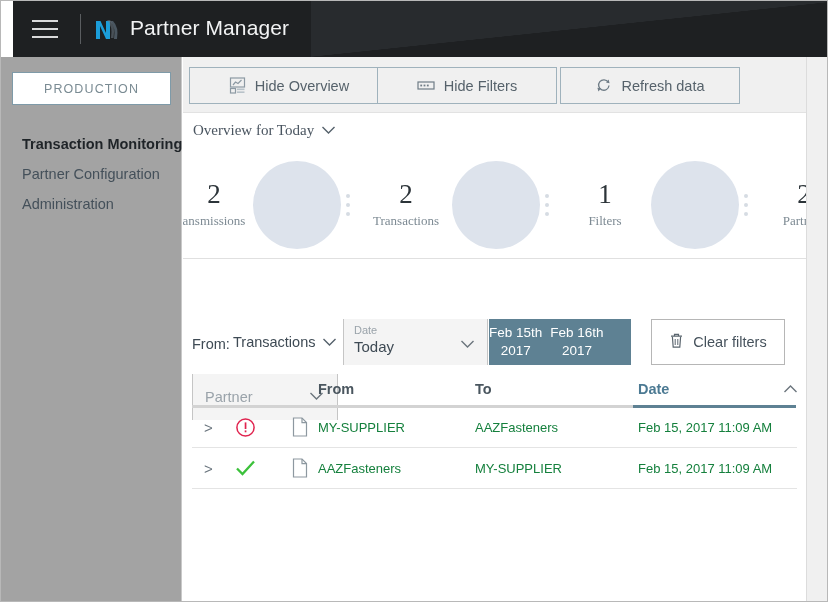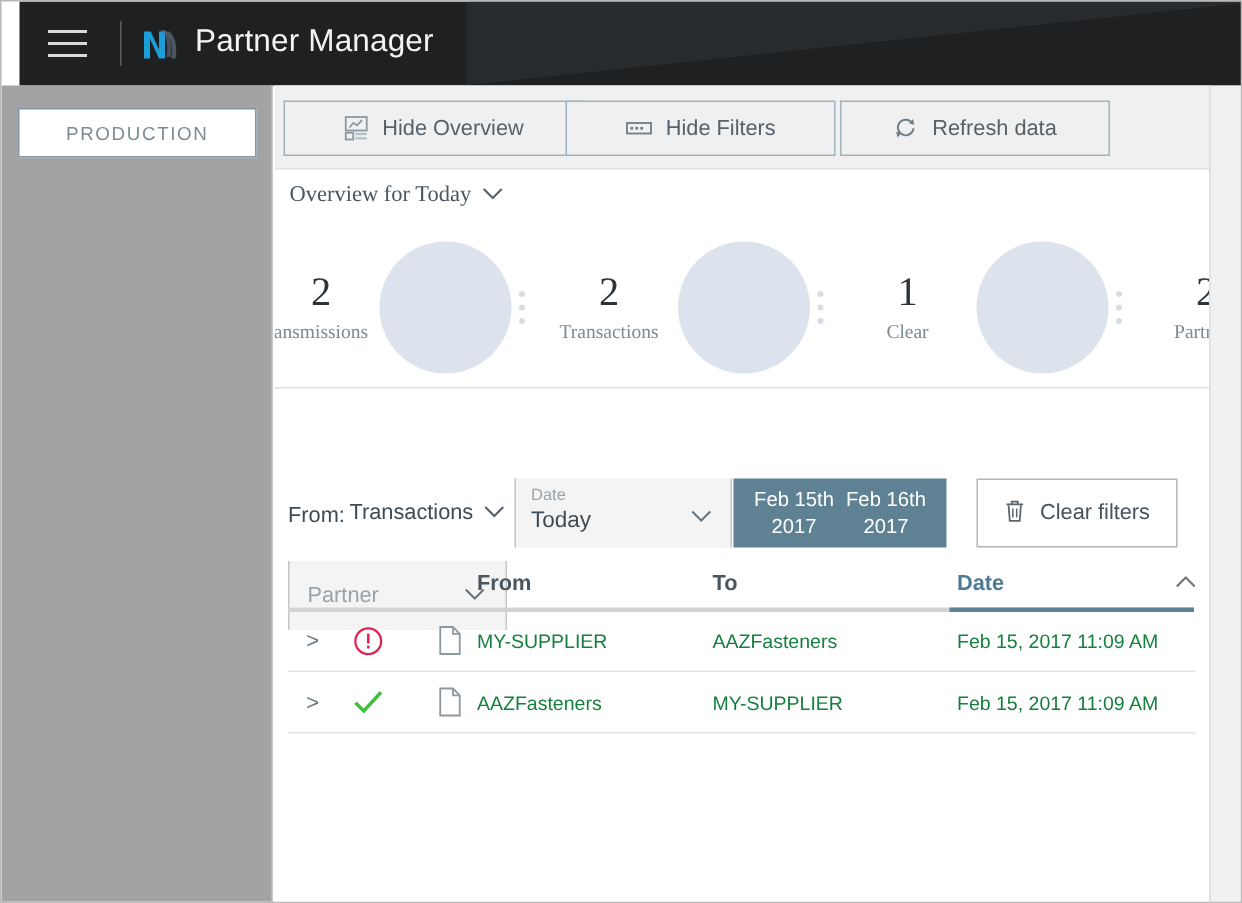--- a/index.html
+++ b/index.html
@@ -181,21 +181,21 @@
     left: 160px; top: 59px; width: 145px; height: 46px;
     padding: 5px 10px 0 10px;
   }
   .fld-lbl-small { font-size: 11px; color: #9aa3aa; line-height: 1.2; }
   .fld-val { font-size: 15px; color: #3e4a54; margin-top: 1px; }
   .fld-date .chev { position: absolute; right: 12px; top: 20px; }
   .daterange {
     position: absolute; left: 306px; top: 59px;
     width: 142px; height: 46px;
     background: #5e8193;
-    display: flex; align-items: center; justify-content: center; gap: 8px;
+    display: flex; align-items: center; gap: 8px;
     cursor: pointer;
   }
   .dr-part { text-align: center; color: #ffffff; font-size: 13.5px; line-height: 1.35; }
   .clearbtn {
     position: absolute; left: 468px; top: 59px;
     width: 134px; height: 46px;
     border: 1px solid #b6b6b6; background: #ffffff;
     display: flex; align-items: center; justify-content: center; gap: 9px;
     font-size: 14.5px; color: #46525c; cursor: pointer;
   }
@@ -274,20 +274,25 @@
         <path d="M17 4 Q23 10 21 22 L24 22 Q26 10 20 4 Z" fill="#4a5660"></path>
         <path d="M14 3 Q20 9 18 21 L20.5 21 Q22.5 9 17 3 Z" fill="#6d7a85" opacity=".55"></path>
       </svg>
     </div>
 
     <div class="appbar-title">Partner Manager</div>
   </div>
 
   <div class="sidebar">
     <div class="env-button">PRODUCTION</div>
+    <div class="nav">
+      <div class="nav-item active">Transaction Monitoring</div>
+      <div class="nav-item">Partner Configuration</div>
+      <div class="nav-item">Administration</div>
+    </div>
   </div>
 
   <div class="main">
 
     <div class="toolbar">
 
       <div class="tb-btn">
         <span class="tb-ico">
           <svg width="17" height="17" viewBox="0 0 17 17">
             <rect x="1.5" y="1" width="14" height="9" fill="none" stroke="#8c99a3" stroke-width="1.2"></rect>
@@ -358,21 +363,21 @@
           <div class="ov-dots">
               <i></i>
               <i></i>
               <i></i>
             </div>
         </div>
 
         <div class="ov-tile" style="margin-left:10px">
           <div class="ov-text">
             <div class="ov-num">1</div>
-            <div class="ov-lbl">Clear</div>
+            <div class="ov-lbl">Filters</div>
           </div>
           <div class="ov-circle"></div>
           <div class="ov-dots">
               <i></i>
               <i></i>
               <i></i>
             </div>
         </div>
 
         <div class="ov-tile" style="margin-left:10px">

